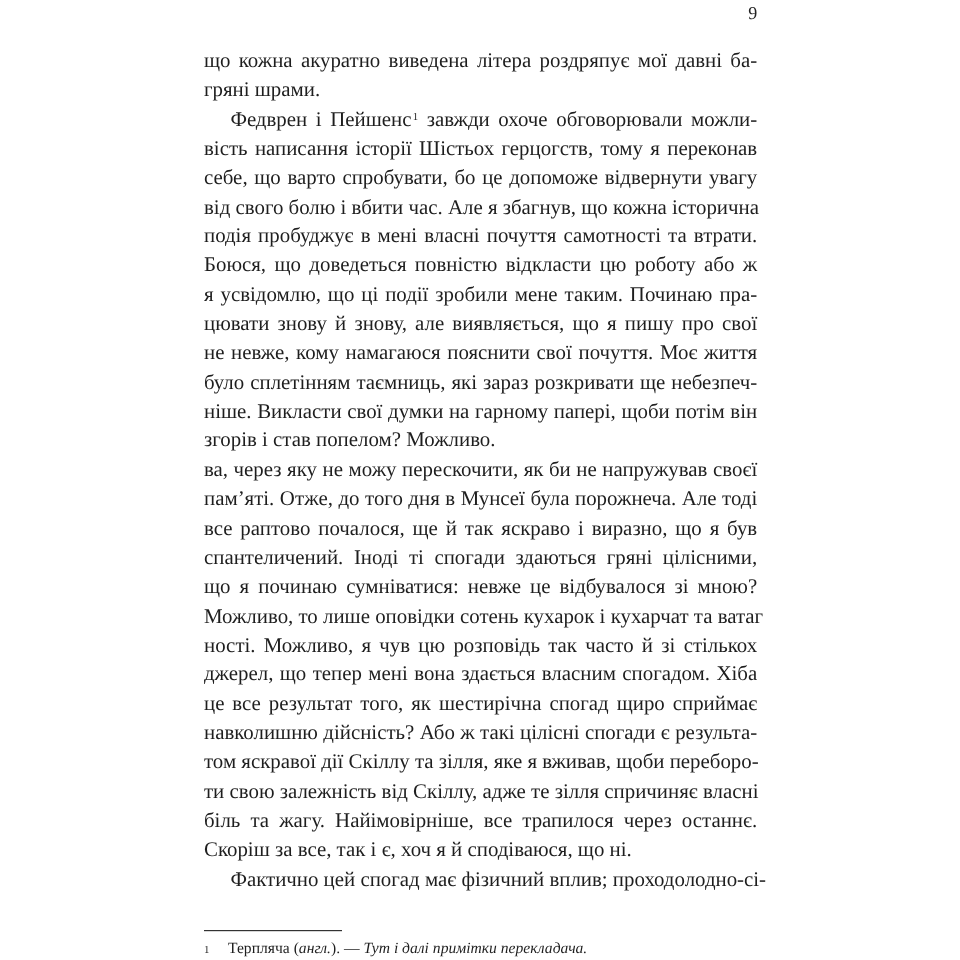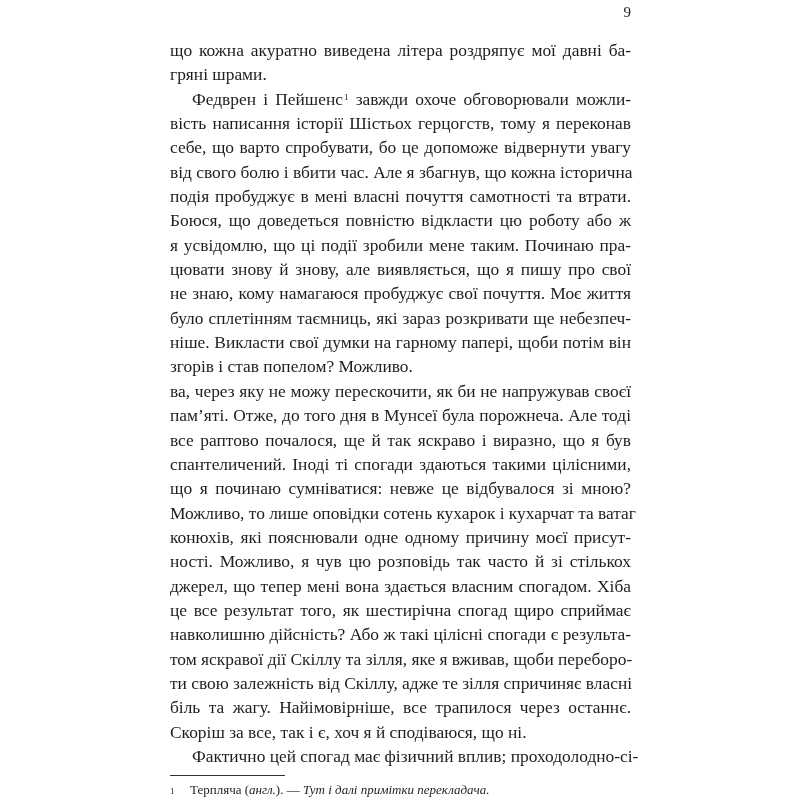--- a/index.html
+++ b/index.html
@@ -27,31 +27,30 @@
       <span class="line"><span>що кожна акуратно виведена літера роздряпує мої давні ба-</span></span>
       <span class="line last"><span>гряні шрами.</span></span>
       <span class="line indent"><span>Федврен і Пейшенс</span><sup class="fn">1</sup><span> завжди охоче обговорювали можли-</span></span>
       <span class="line"><span>вість написання історії Шістьох герцогств, тому я переконав</span></span>
       <span class="line"><span>себе, що варто спробувати, бо це допоможе відвернути увагу</span></span>
       <span class="line"><span>від свого болю і вбити час. Але я збагнув, що кожна історична</span></span>
       <span class="line"><span>подія пробуджує в мені власні почуття самотності та втрати.</span></span>
       <span class="line"><span>Боюся, що доведеться повністю відкласти цю роботу або ж</span></span>
       <span class="line"><span>я усвідомлю, що ці події зробили мене таким. Починаю пра-</span></span>
       <span class="line"><span>цювати знову й знову, але виявляється, що я пишу про свої</span></span>
-      <span class="line"><span>не знаю, кому намагаюся пробуджує свої почуття. Моє життя</span></span>
+      <span class="line"><span>не невже, кому намагаюся пояснити свої почуття. Моє життя</span></span>
       <span class="line"><span>було сплетінням таємниць, які зараз розкривати ще небезпеч-</span></span>
       <span class="line"><span>ніше. Викласти свої думки на гарному папері, щоби потім він</span></span>
       <span class="line last"><span>згорів і став попелом? Можливо.</span></span>
       <span class="line"><span>ва, через яку не можу перескочити, як би не напружував своєї</span></span>
       <span class="line"><span>пам’яті. Отже, до того дня в Мунсеї була порожнеча. Але тоді</span></span>
       <span class="line"><span>все раптово почалося, ще й так яскраво і виразно, що я був</span></span>
-      <span class="line"><span>спантеличений. Іноді ті спогади здаються такими цілісними,</span></span>
+      <span class="line"><span>спантеличений. Іноді ті спогади здаються гряні цілісними,</span></span>
       <span class="line"><span>що я починаю сумніватися: невже це відбувалося зі мною?</span></span>
       <span class="line"><span>Можливо, то лише оповідки сотень кухарок і кухарчат та ватаг</span></span>
-      <span class="line"><span>конюхів, які пояснювали одне одному причину моєї присут-</span></span>
       <span class="line"><span>ності. Можливо, я чув цю розповідь так часто й зі стількох</span></span>
       <span class="line"><span>джерел, що тепер мені вона здається власним спогадом. Хіба</span></span>
       <span class="line"><span>це все результат того, як шестирічна спогад щиро сприймає</span></span>
       <span class="line"><span>навколишню дійсність? Або ж такі цілісні спогади є результа-</span></span>
       <span class="line"><span>том яскравої дії Скіллу та зілля, яке я вживав, щоби переборо-</span></span>
       <span class="line"><span>ти свою залежність від Скіллу, адже те зілля спричиняє власні</span></span>
       <span class="line"><span>біль та жагу. Найімовірніше, все трапилося через останнє.</span></span>
       <span class="line last"><span>Скоріш за все, так і є, хоч я й сподіваюся, що ні.</span></span>
       <span class="line indent"><span>Фактично цей спогад має фізичний вплив; проходолодно-сі-</span></span>
     </div>

